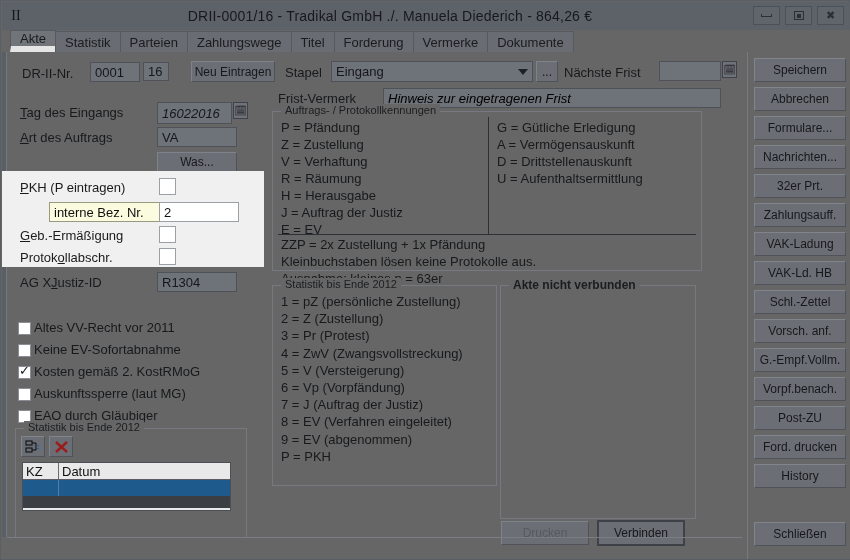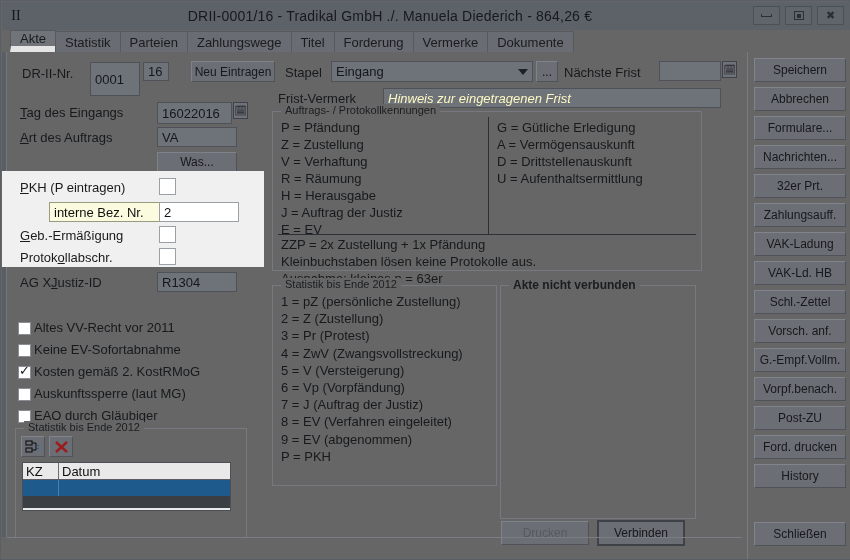--- a/index.html
+++ b/index.html
@@ -127,21 +127,21 @@
     background: #6e7279;
     border: 1px solid #4e5258;
     font-size: 13px;
     color: #15171a;
     padding: 1px 4px;
     display: flex; align-items: center;
     white-space: nowrap;
     overflow: hidden;
   }
   .txtfield.placeholder {
-    color: #fef9c3;
+    color: #000000;
     font-style: italic;
   }
 
   .btn {
     position: absolute;
     background: #6b6f75;
     border: 1px solid #4f5359;
     border-top-color: #7e828a;
     border-left-color: #7e828a;
     font-size: 12px;
@@ -359,40 +359,40 @@
     <div class="tab">Forderung</div>
     <div class="tab">Vermerke</div>
     <div class="tab">Dokumente</div>
   </div>
 
   <div id="page">
 
     <div id="left-strip"></div>
 
     <div class="lbl" style="left:20px; top:14px;">DR-II-Nr.</div>
-    <div class="txtfield" style="left:88px; top:10px; width:50px; height:34px;">0001</div>
+    <div class="txtfield" style="left:88px; top:10px; width:50px; height:20px;">0001</div>
     <div class="txtfield" style="left:141px; top:10px; width:26px; height:19px;">16</div>
     <div class="btn" style="left:189px; top:9px; width:84px; height:21px;">Neu Eintragen</div>
 
     <div class="lbl" style="left:283px; top:13px;"><span>Stapel</span></div>
     <div class="combo" style="left:329px; top:9px; width:202px; height:21px;">
       <span>Eingang</span>
       <span class="arrow"></span>
     </div>
     <div class="btn" style="left:534px; top:9px; width:22px; height:21px;">...</div>
 
     <div class="lbl" style="left:562px; top:13px;">Nächste Frist</div>
     <div class="txtfield" style="left:657px; top:9px; width:62px; height:20px;"></div>
     <div class="spin-icon" style="left:720px; top:9px;">🗓</div>
 
     <div class="lbl" style="left:276px; top:39px; font-size:13px;">Frist-Vermerk</div>
     <div class="txtfield placeholder" style="left:381px; top:36px; width:338px; height:20px;">Hinweis zur eingetragenen Frist</div>
 
     <div class="lbl" style="left:18px; top:53px;"><u>T</u>ag des Eingangs</div>
-    <div class="txtfield" style="left:155px; top:50px; width:75px; height:22px;">16022016</div>
+    <div class="txtfield" style="left:155px; top:50px; width:75px; height:22px;font-style:italic;">16022016</div>
     <div class="spin-icon" style="left:231px; top:50px;">🗓</div>
 
     <div class="lbl" style="left:18px; top:78px;"><u>A</u>rt des Auftrags</div>
     <div class="txtfield" style="left:155px; top:75px; width:80px; height:20px;">VA</div>
 
     <div class="btn" style="left:155px; top:100px; width:80px; height:20px;">Was...</div>
 
     <div id="highlight-panel">
       <div class="lbl" style="left:18px; top:9px;"><u>P</u>KH (P eintragen)</div>
       <div class="chk" style="left:157px; top:7px; width:17px; height:17px; background:#ffffff; border:1px solid #9aa0a6;"></div>

